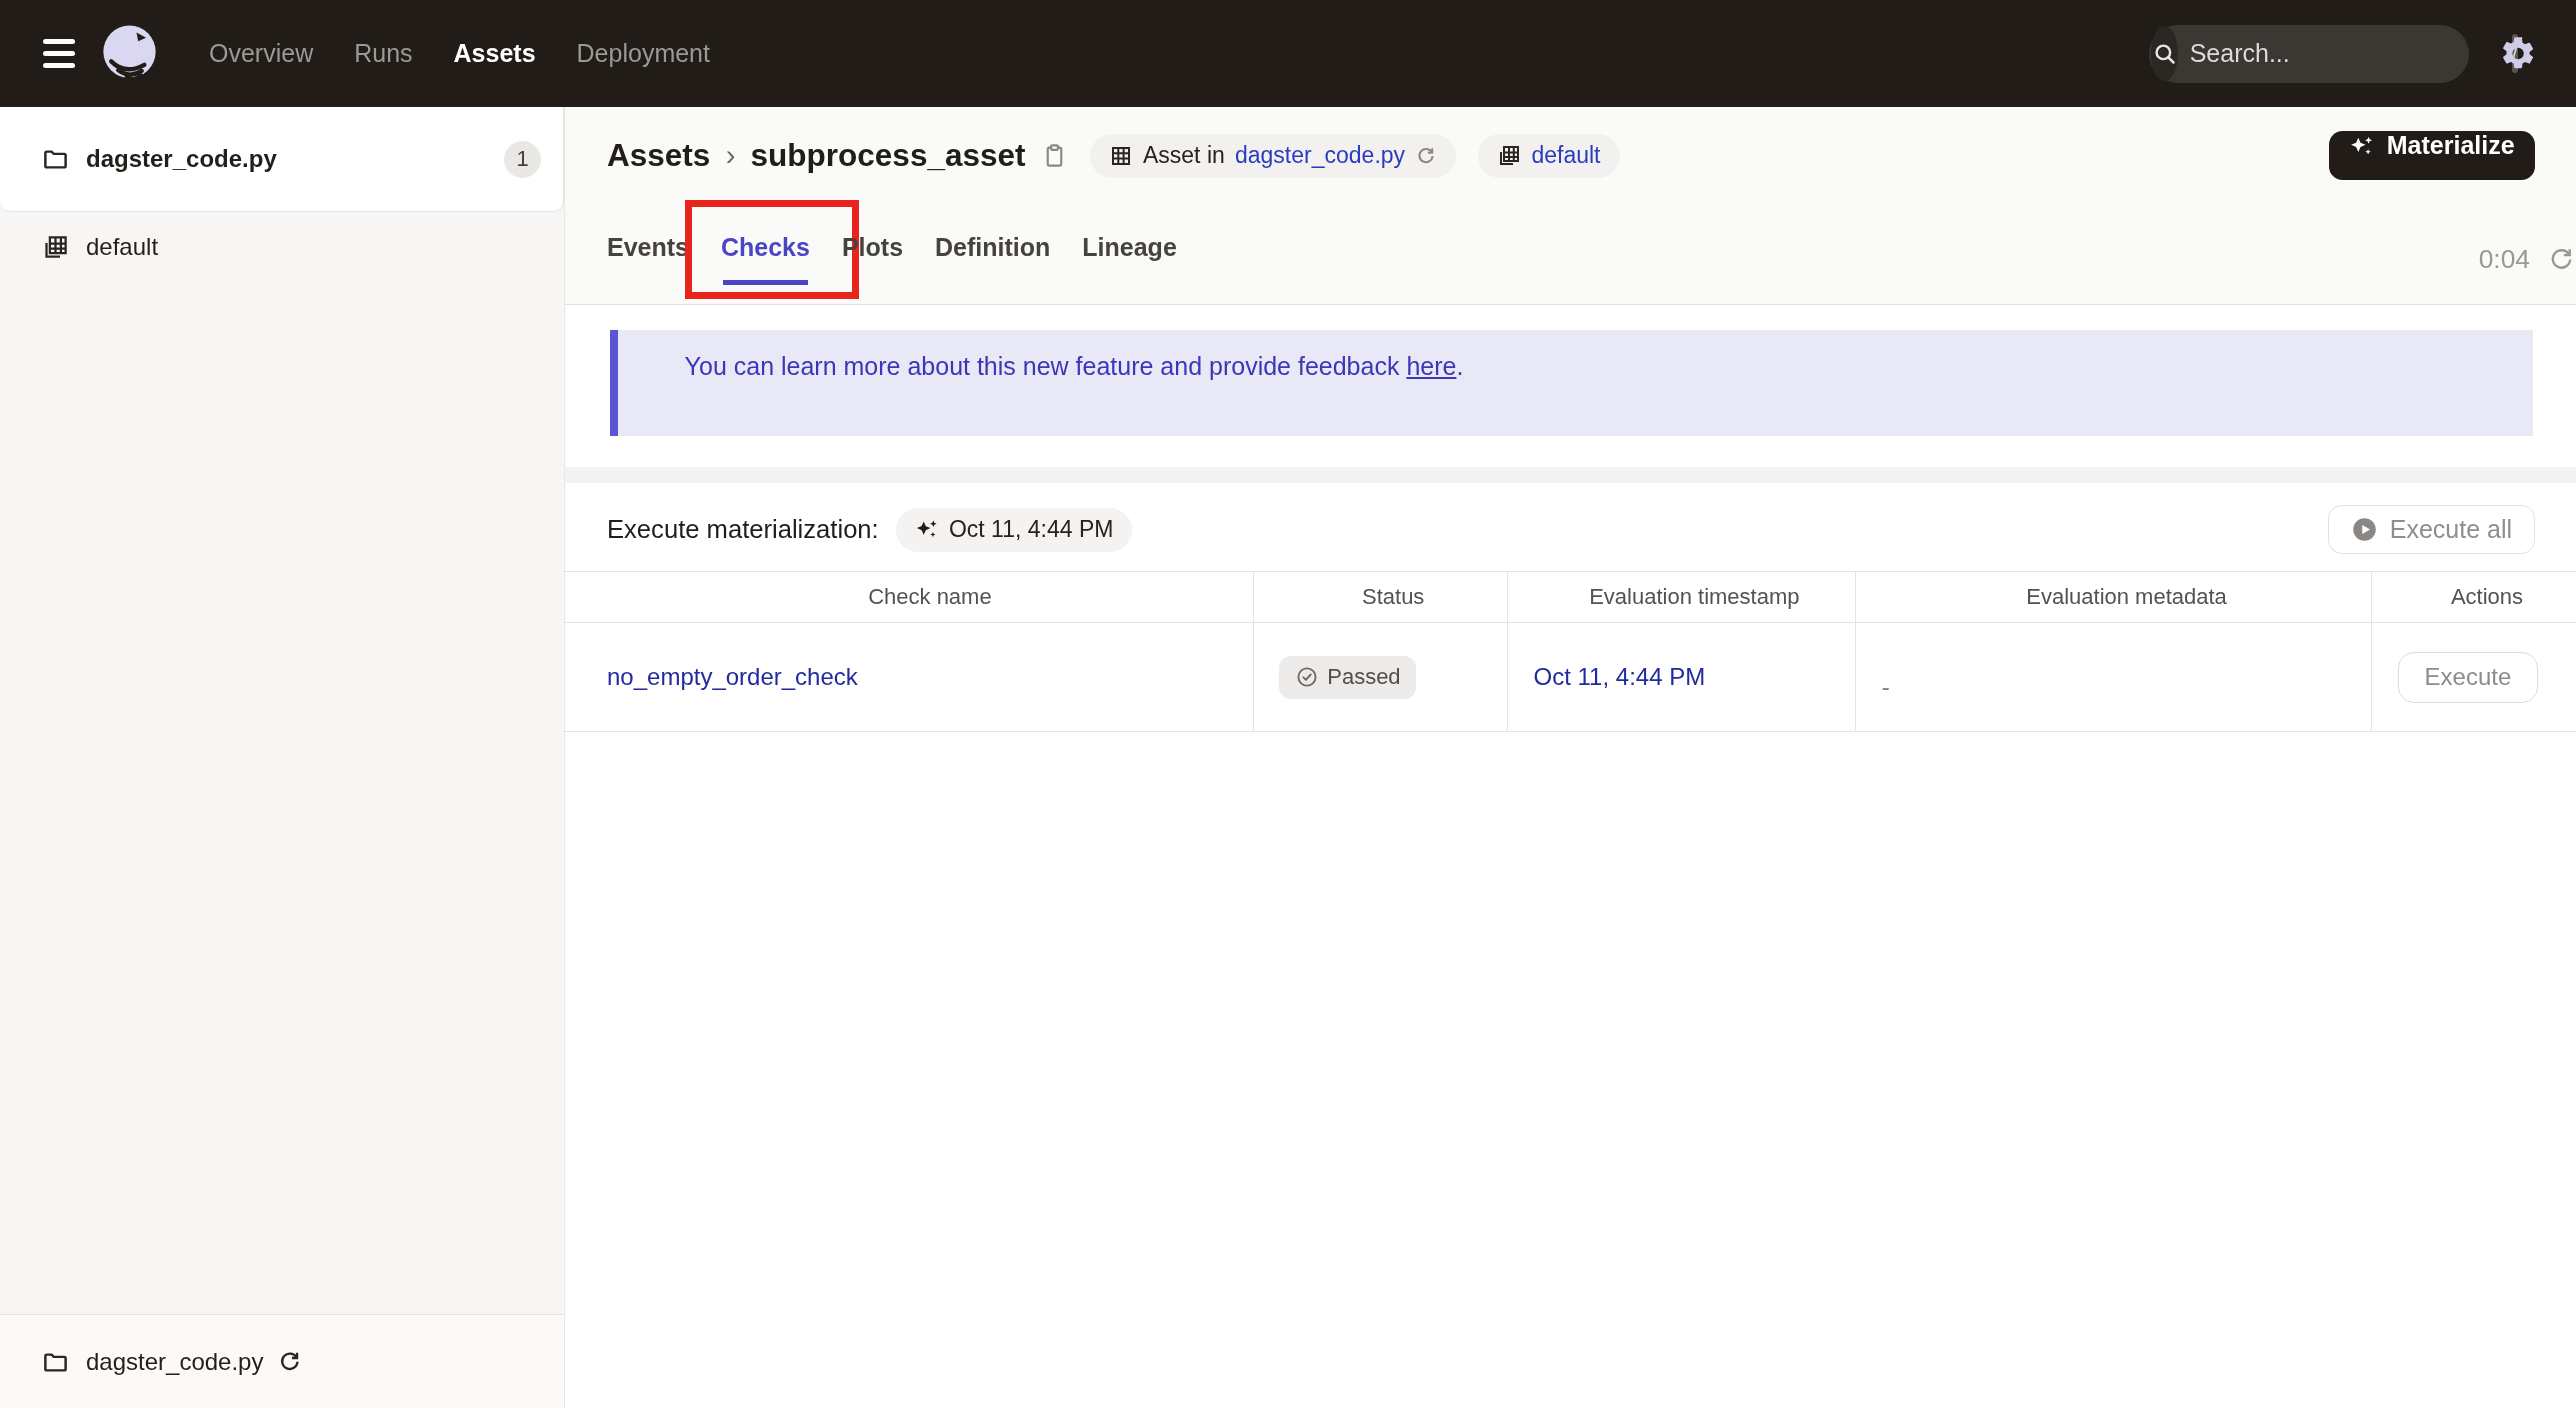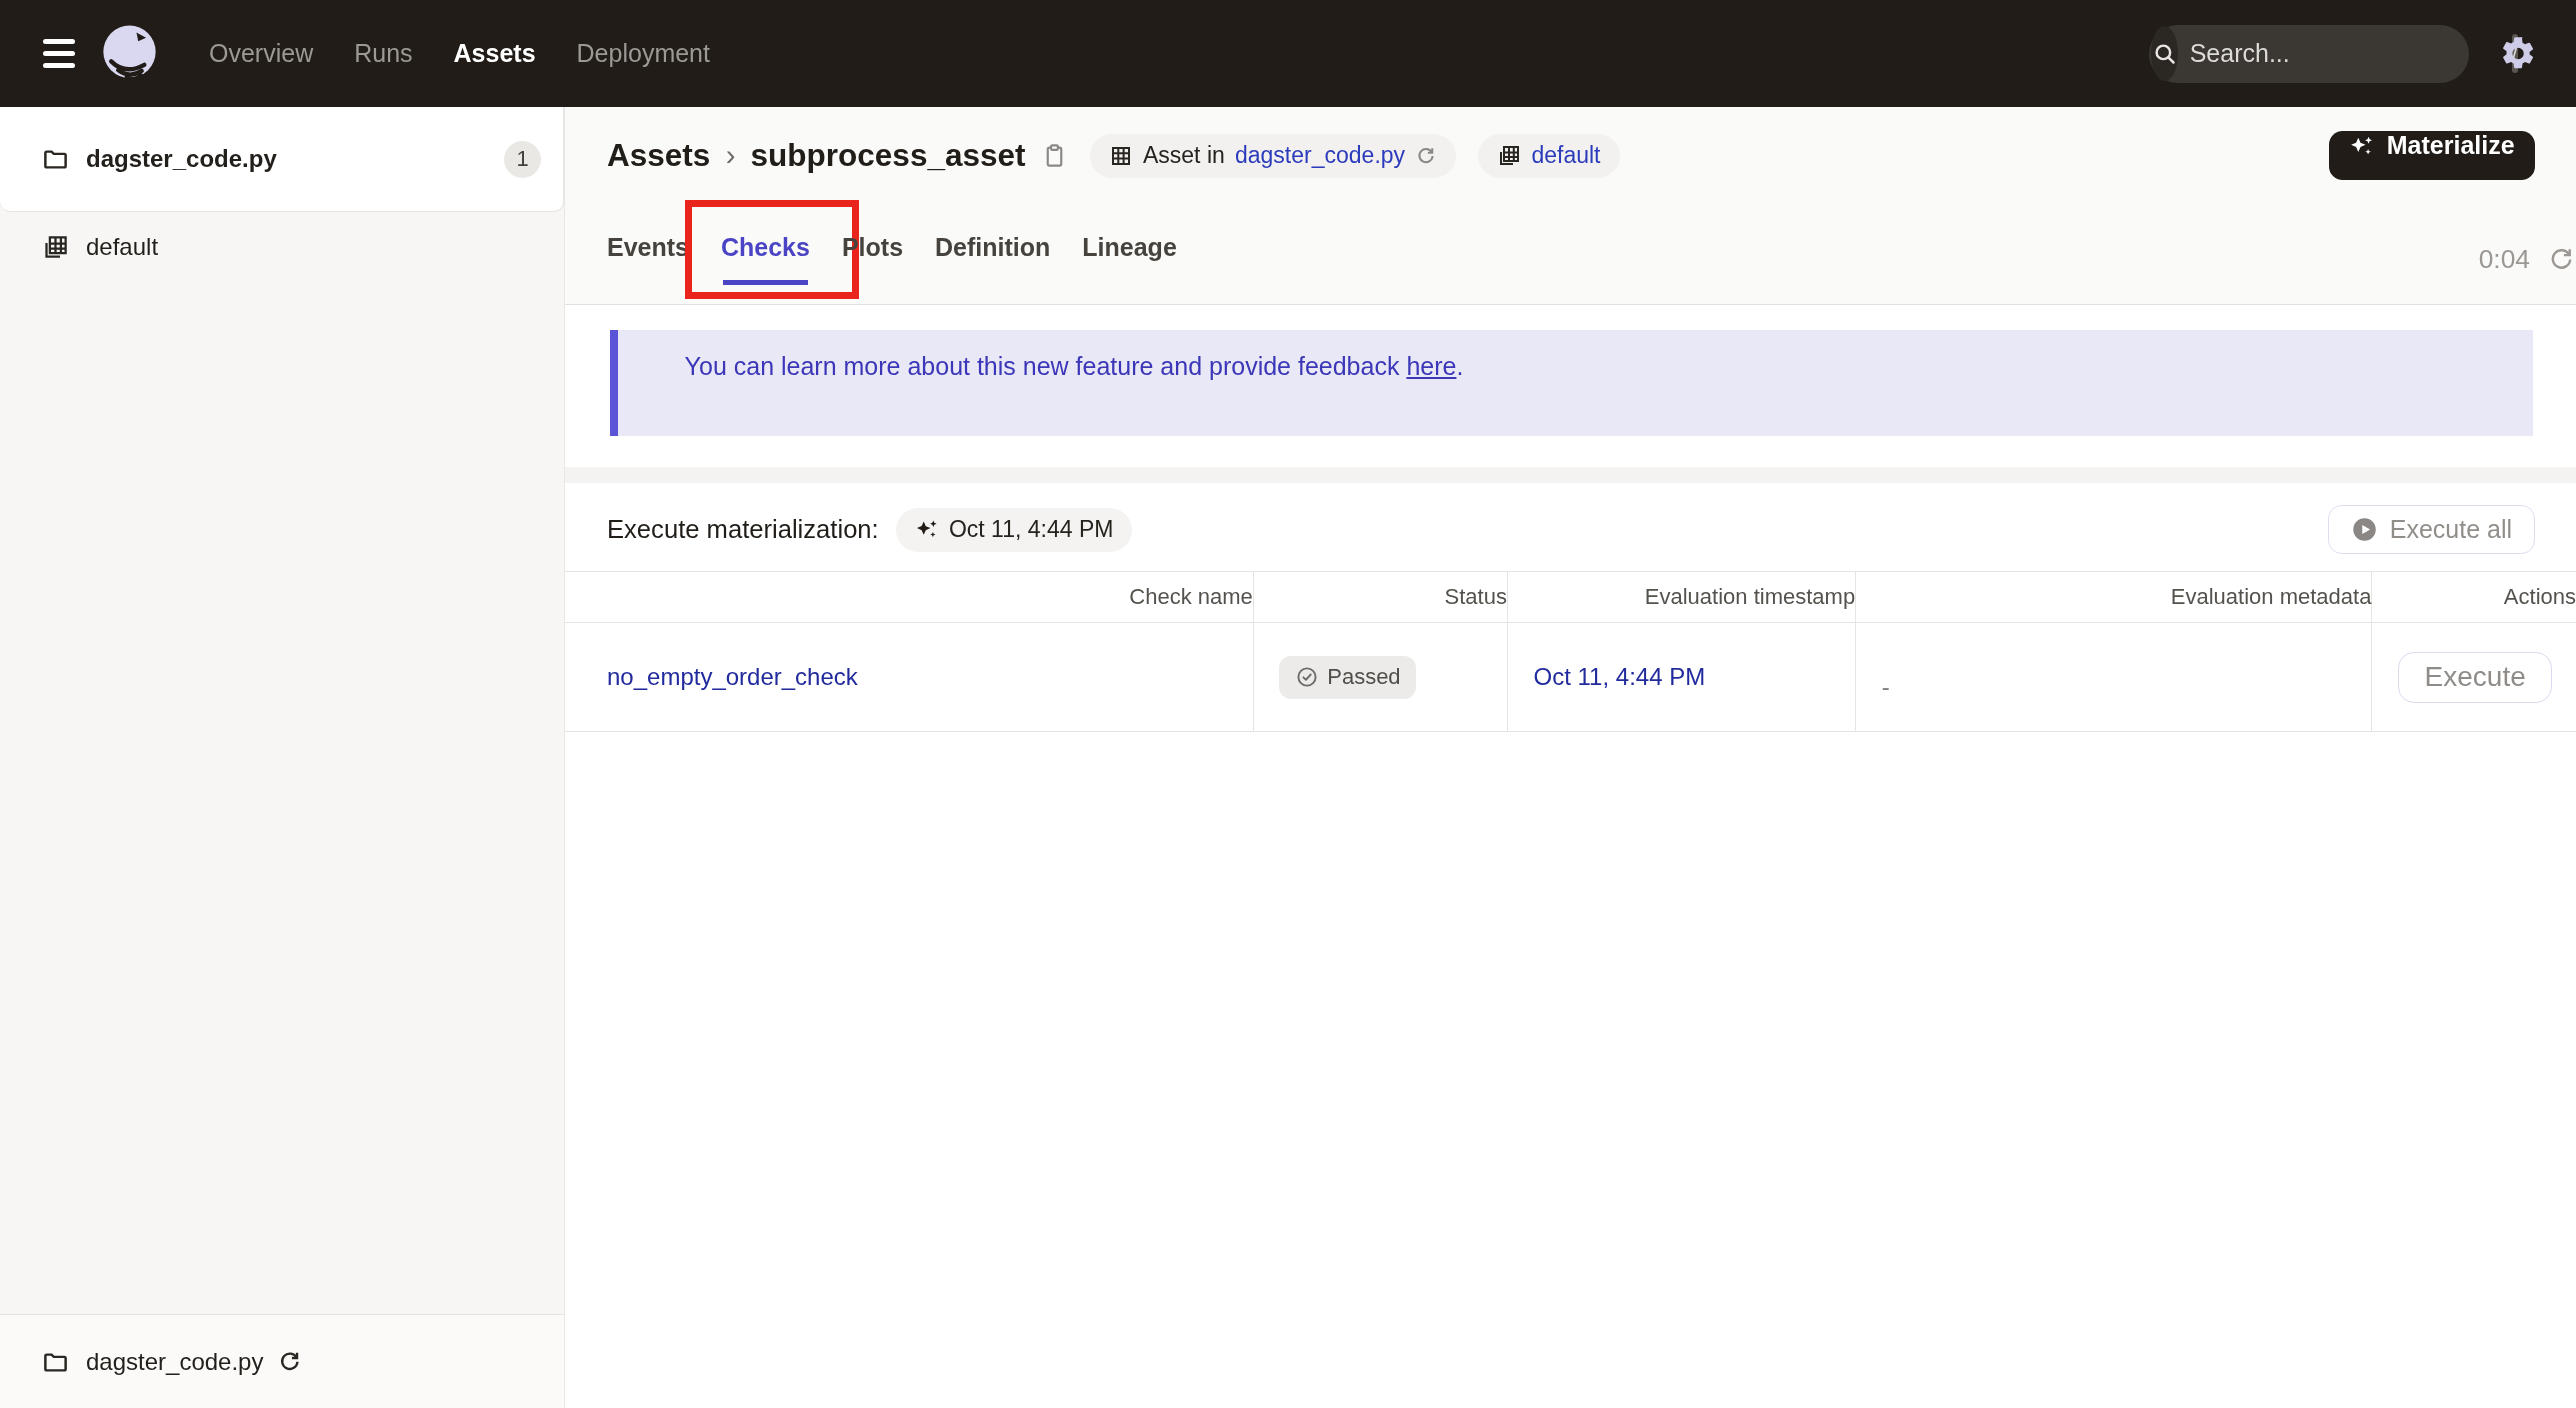--- a/index.html
+++ b/index.html
@@ -86,30 +86,30 @@
   .mat-row { display:flex; align-items:center; padding:22px 41px 17px 42px; }
   .mat-label { font-size:25.6px; color:#211D19; }
   .mat-chip { display:flex; align-items:center; gap:10.2px; height:44px; padding:0 19px; margin-left:17px;
               border-radius:22px; background:#F4F3F1; font-size:23px; color:#26221E; cursor:pointer; }
   .exec-all { margin-left:auto; height:49px; padding:0 22px; border-radius:13.6px; border:1.3px solid #DFDCF2;
               background:#fff; display:flex; align-items:center; gap:12px; color:#918E8A; font-size:25px; cursor:pointer; }
 
   table.checks { width:100%; border-collapse:collapse; table-layout:fixed; }
   table.checks th, table.checks td { border-top:0.9px solid #E6E4E1; border-bottom:0.9px solid #E6E4E1; }
   table.checks th + th, table.checks td + td { border-left:0.9px solid #E6E4E1; }
-  table.checks th { height:51px; text-align:right; font-weight:400; font-size:22px; color:#55524E; padding-left:25.6px; }
+  table.checks th { height:51px; text-align:center; font-weight:400; font-size:22px; color:#55524E; padding-left:25.6px; }
   table.checks th:first-child, table.checks td:first-child { padding-left:42px; }
   table.checks td { height:109px; padding-left:25.6px; font-size:24px; vertical-align:middle; }
   .cell-link { color:#222B9D; text-decoration:none; cursor:pointer; }
   .status-badge { display:inline-flex; align-items:center; gap:8.5px; height:43px; padding:0 15.3px;
                   border-radius:12px; background:#ECEBE9; color:#514E4A; font-size:22px; }
   .status-badge .icon-gray { color:#6E6B67; }
   td.meta-cell { vertical-align:top; padding-top:20.4px; color:#827F7B; font-size:24px; }
   .exec-btn { height:51px; padding:0 25.6px; border-radius:16px; border:1.3px solid #DCD9F0; background:#fff;
-              color:#8E8B88; font-size:28px; font-family:inherit; cursor:pointer; }
+              color:#8E8B88; font-size:24px; font-family:inherit; cursor:pointer; }
   td.actions-cell { padding-left:32px; }
 </style>
 </head>
 <body>
 
 <div id="app">
 
   <div class="topnav">
     <div class="hamburger">
         <span></span>

